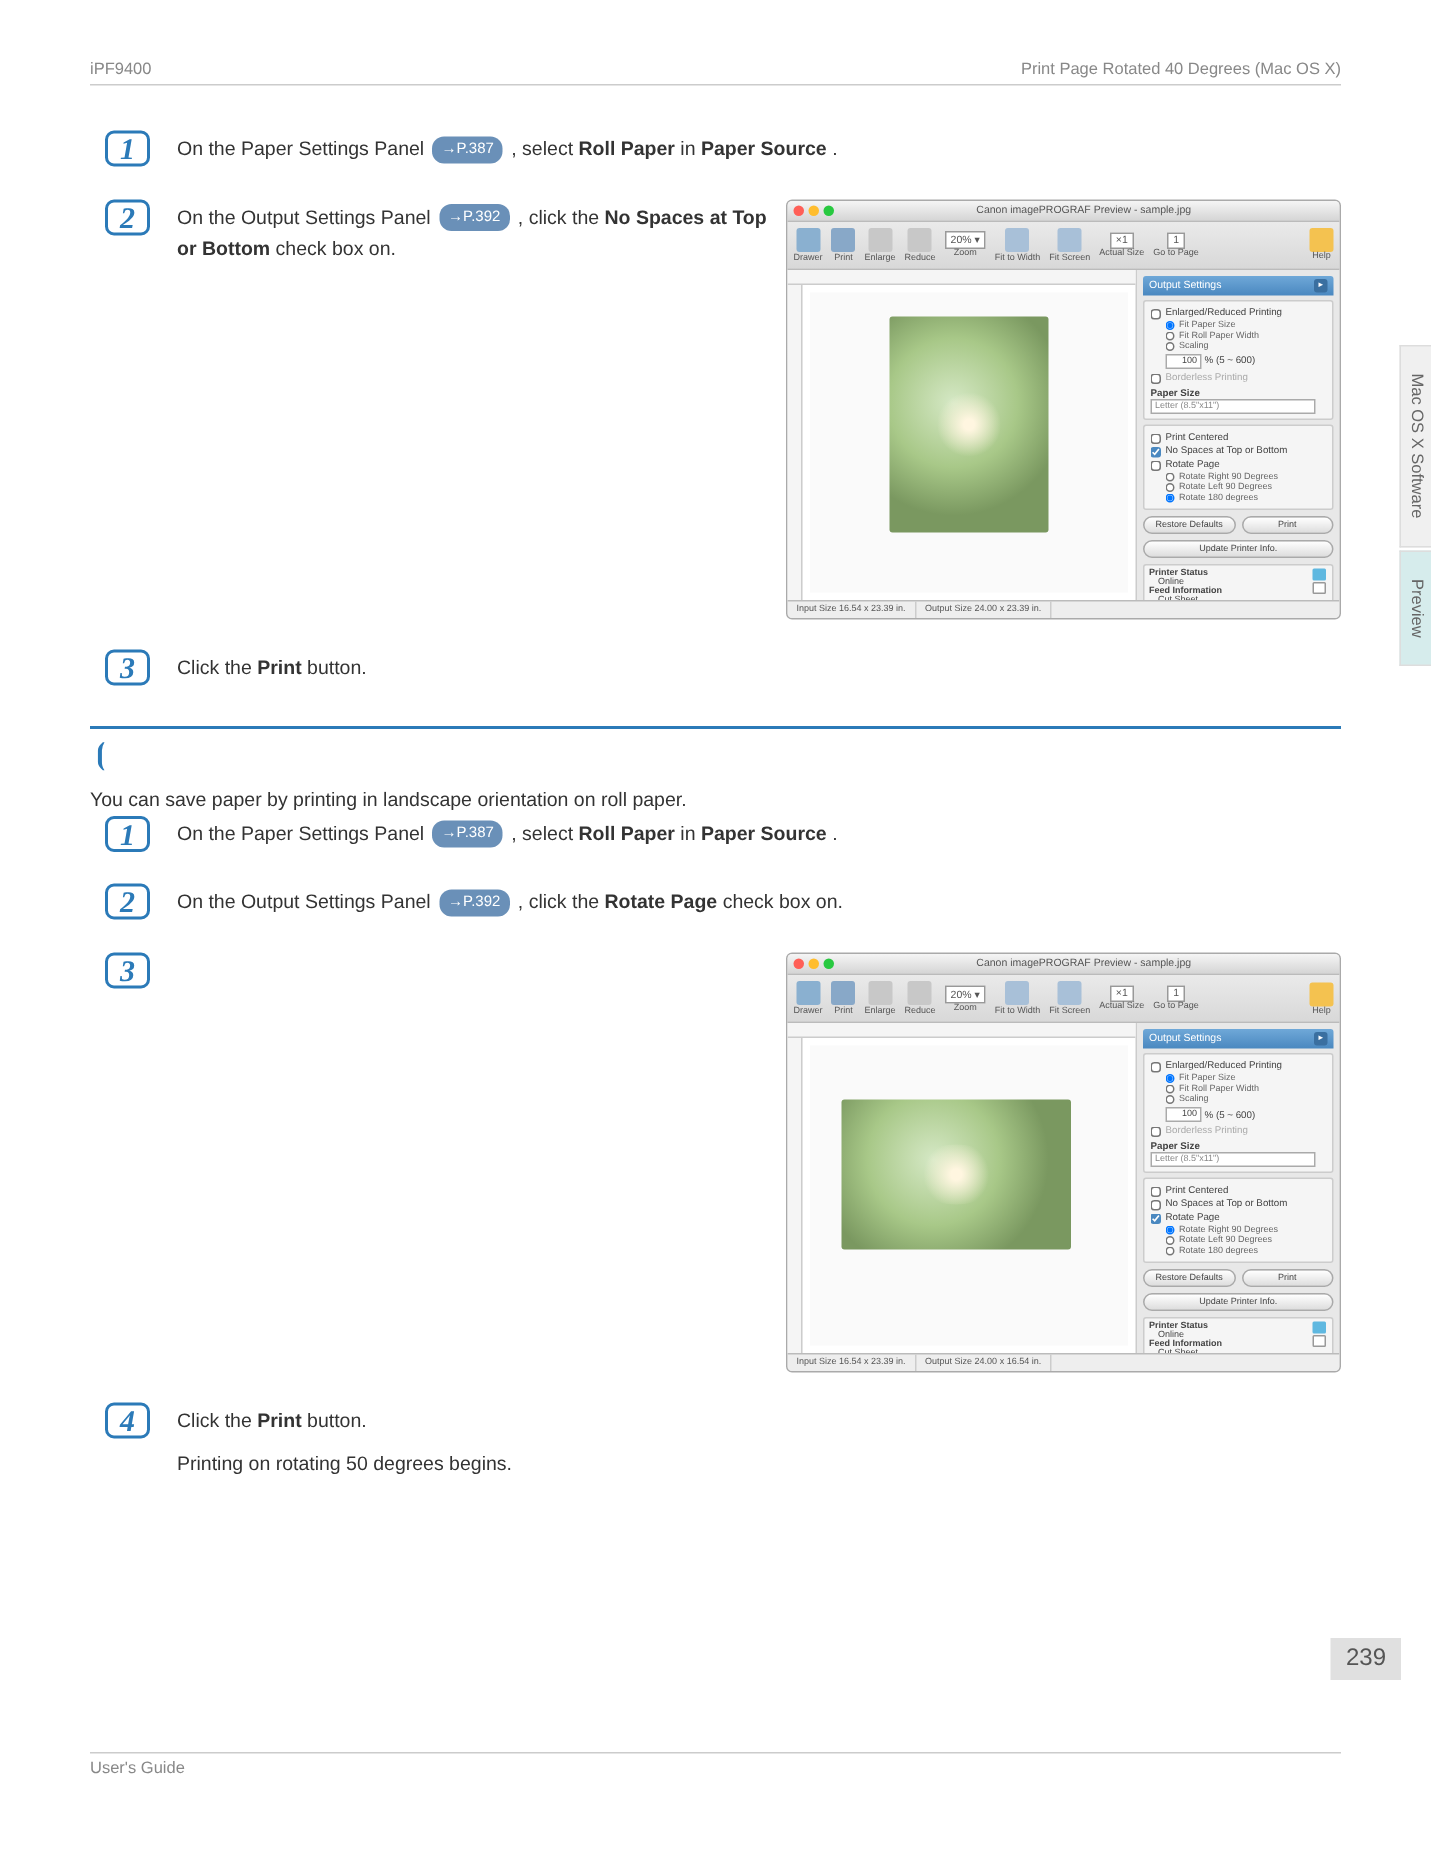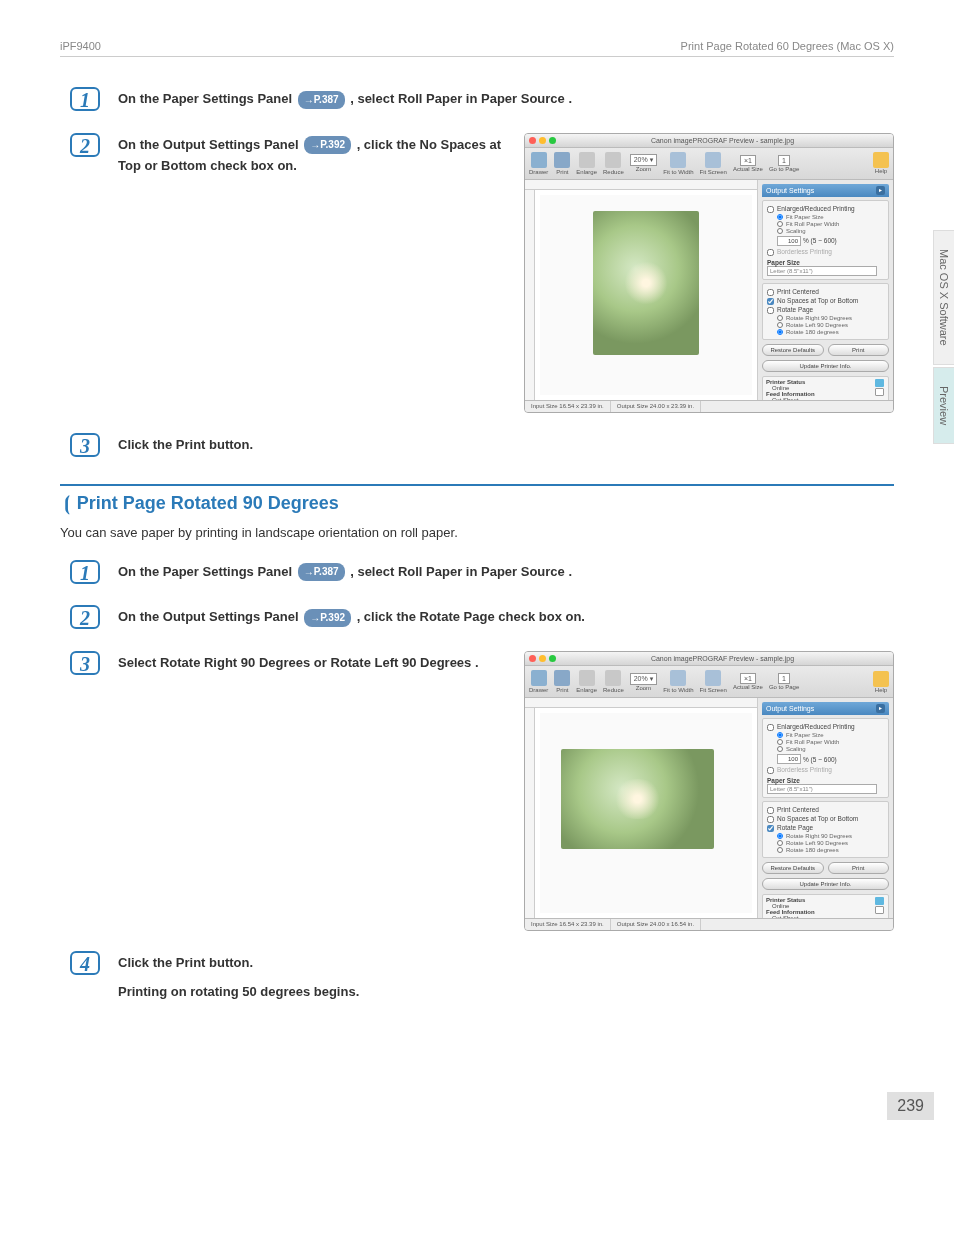--- a/index.html
+++ b/index.html
@@ -64,21 +64,20 @@
     text-align: center;
     line-height: 22px;
     margin-right: 18px;
     margin-left: 10px;
   }
   .step-body {
     flex: 1;
     font-size: 13px;
     line-height: 1.6;
     padding-top: 2px;
-    font-weight: bold;
   }
   .step-body p { margin-bottom: 8px; }
   .ref {
     display: inline-block;
     background: #6a90b8;
     color: #fff;
     font-size: 10px;
     padding: 1px 6px;
     border-radius: 8px;
     vertical-align: middle;
@@ -99,21 +98,21 @@
   }
   .section-title .bracket {
     color: #2b7ab8;
     font-size: 20px;
     font-weight: normal;
     margin-right: 6px;
     margin-left: 4px;
   }
   .section-desc {
     font-size: 13px;
-    margin: 6px 0 20px 0;
+    margin: 6px 0 4px 0;
   }
   .step-with-img {
     display: flex;
     align-items: flex-start;
     margin-bottom: 20px;
   }
   .step-with-img .left {
     flex: 1;
     display: flex;
     align-items: flex-start;
@@ -398,21 +397,21 @@
     color: #888;
   }
 </style>
 </head>
 <body>
 
 <div class="page">
 
   <div class="header">
     <span>iPF9400</span>
-    <span>Print Page Rotated 60 Degrees (Mac OS X)</span>
+    <span>Print Page Rotated 40 Degrees (Mac OS X)</span>
   </div>
 
   <div class="side-tabs">
     <div class="side-tab">Mac OS X Software</div>
     <div class="side-tab dim">Preview</div>
   </div>
 
   <div class="step">
     <div class="step-num">1</div>
     <div class="step-body">
@@ -599,21 +598,20 @@
         <span>Click the </span>
         <b>Print</b>
         <span> button.</span>
       </p>
     </div>
   </div>
 
   <div class="section-title-wrap">
     <div class="section-title">
       <span class="bracket">⦗</span>
-      <span>Print Page Rotated 90 Degrees</span>
     </div>
   </div>
   <p class="section-desc">You can save paper by printing in landscape orientation on roll paper.</p>
 
   <div class="step">
     <div class="step-num">1</div>
     <div class="step-body">
       <p>
         <span>On the Paper Settings Panel </span>
         <span class="ref">→P.387</span>
@@ -635,29 +633,20 @@
         <span> , click the </span>
         <b>Rotate Page</b>
         <span> check box on.</span>
       </p>
     </div>
   </div>
 
   <div class="step-with-img">
     <div class="left">
       <div class="step-num">3</div>
-      <div class="step-body">
-        <p>
-          <span>Select </span>
-          <b>Rotate Right 90 Degrees</b>
-          <span> or </span>
-          <b>Rotate Left 90 Degrees</b>
-          <span>.</span>
-        </p>
-      </div>
     </div>
     <div class="right">
 
       <div class="mock-window">
         <div class="mock-titlebar">
           <div class="traffic">
             <span class="tr-r"></span>
             <span class="tr-y"></span>
             <span class="tr-g"></span>
           </div>
@@ -809,14 +798,15 @@
       <p>
         <span>Click the </span>
         <b>Print</b>
         <span> button.</span>
       </p>
       <p>Printing on rotating 50 degrees begins.</p>
     </div>
   </div>
 
   <div class="page-num">239</div>
+  <div class="footer">User's Guide</div>
 
 </div>
 
 </body></html>

